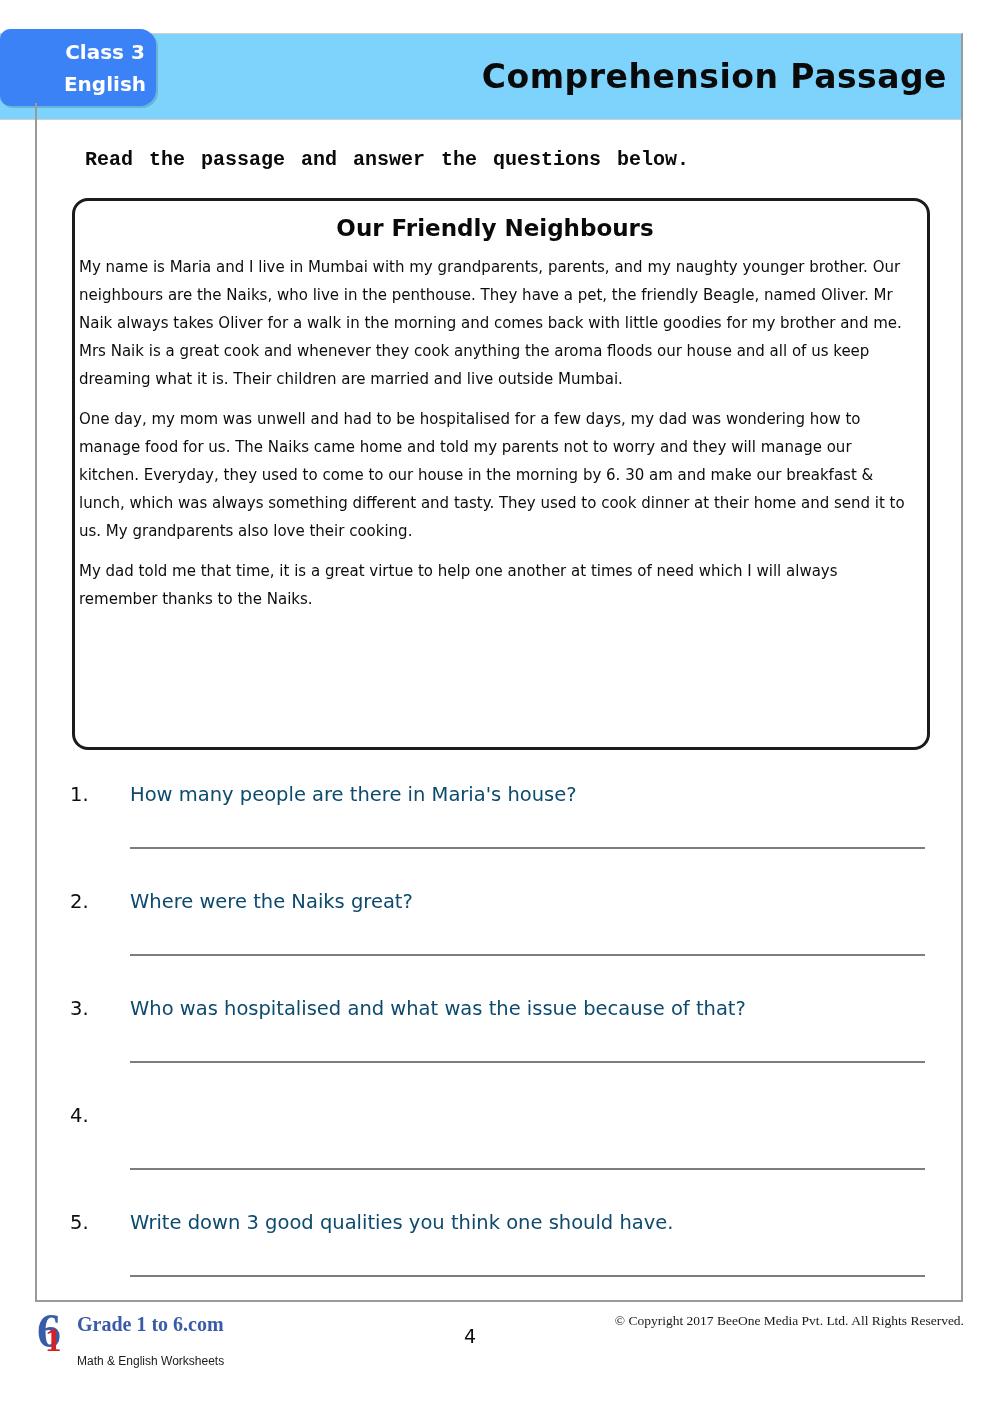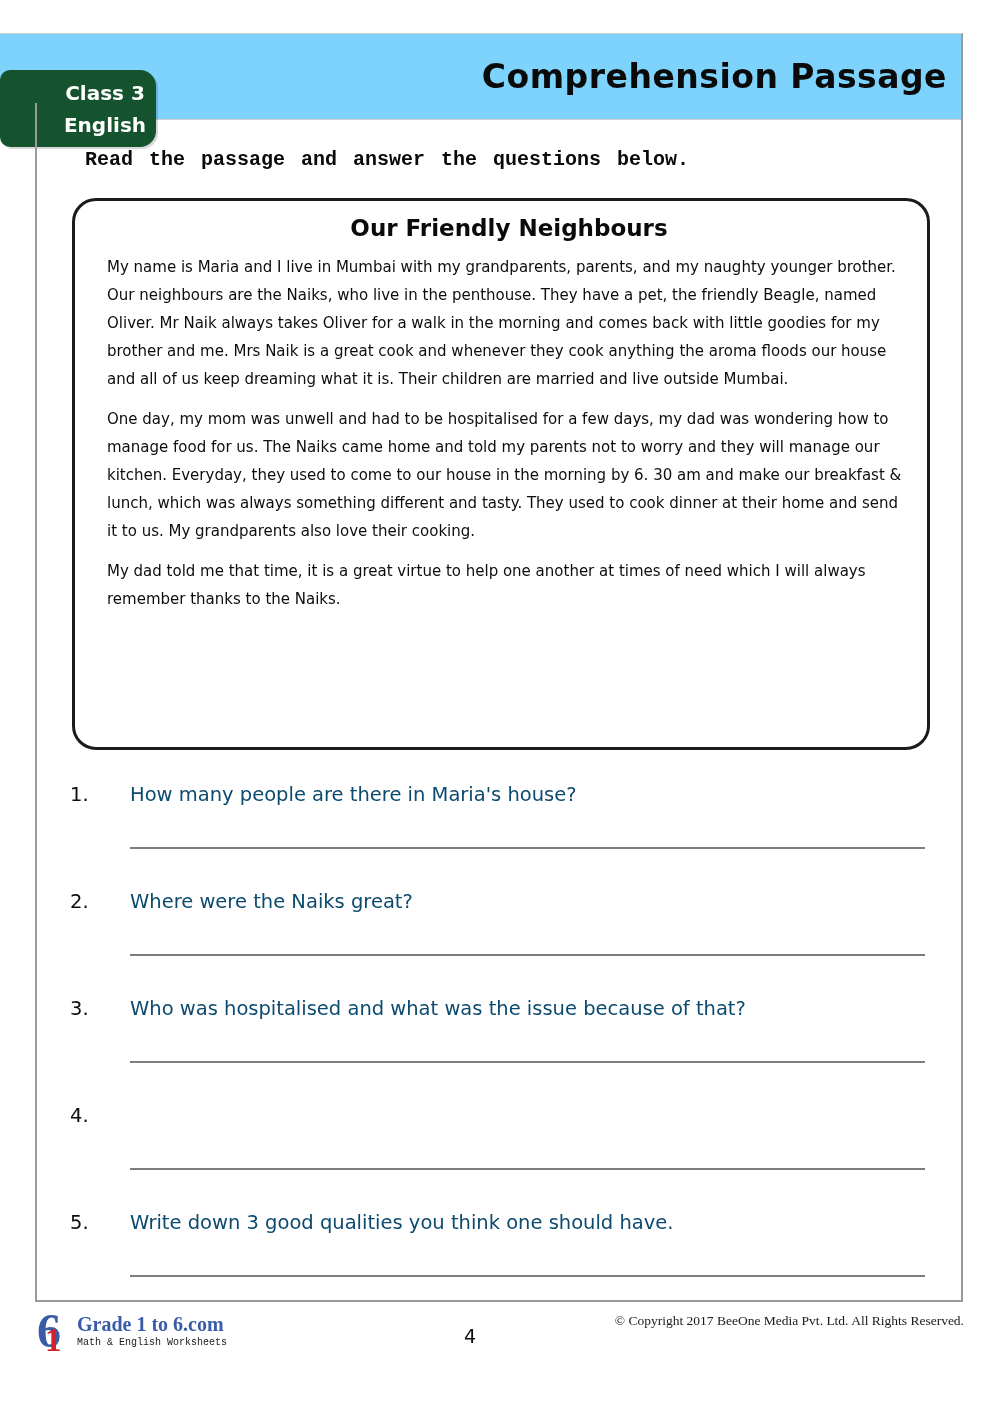--- a/index.html
+++ b/index.html
@@ -32,34 +32,33 @@
     font-weight:bold;
     letter-spacing:0.5px;
     padding-right:14px;
     color:#0a0a0a;
     white-space:nowrap;
   }
   .class-badge{
     position:absolute;
     left:0; top:29px;
     width:156px; height:77px;
-    background:#14532d;
+    background:#3b82f6;
     border-radius:10px 16px 16px 10px;
     box-sizing:border-box;
     padding-left:54px;
     display:flex;
     flex-direction:column;
     align-items:center;
     justify-content:center;
     color:#ffffff;
     font-weight:bold;
     font-size:20px;
     line-height:1.6;
     box-shadow:2px 2px 0 rgba(0,0,0,0.15);
-    margin-top:41px;
   }
 
   
   .page-frame{
     position:absolute;
     left:35px; top:103px;
     width:928px; height:1199px;
     border-left:2px solid #9a9a9a;
     border-right:2px solid #9a9a9a;
     border-bottom:2px solid #9a9a9a;
@@ -76,23 +75,23 @@
     color:#0a0a0a;
     font-family:Liberation Mono, monospace;
   }
 
   
   .passage-box{
     position:absolute;
     left:72px; top:198px;
     width:858px; height:552px;
     border:3px solid #1b1b1b;
-    border-radius:24px;
-    box-sizing:border-box;
-    padding:8px 16px 0 32px;
+    border-radius:16px;
+    box-sizing:border-box;
+    padding:8px 16px 0 4px;
     background:#ffffff;
     overflow:hidden;
   }
   .passage-title{
     text-align:center;
     font-size:23px;
     font-weight:bold;
     margin:6px 0 12px 0;
     color:#0a0a0a;
   }
@@ -162,24 +161,24 @@
   }
   .logo-text{ margin-left:4px; }
   .logo-name{
     font-family:"Liberation Serif", serif;
     font-weight:bold;
     font-size:20px;
     color:#3a5ca8;
     line-height:1.1;
   }
   .logo-tagline{
-    font-family:Liberation Mono, monospace;
-    font-size:10px;
+    font-family:Liberation Sans, sans-serif;
+    font-size:12px;
     color:#1a1a1a;
-    margin-top:2px;
+    margin-top:19px;
   }
   .page-number{
     position:absolute;
     left:464px; top:1325px;
     font-size:19px;
     color:#0d0d0d;
   }
   .copyright{
     position:absolute;
     right:36px; top:1313px;

